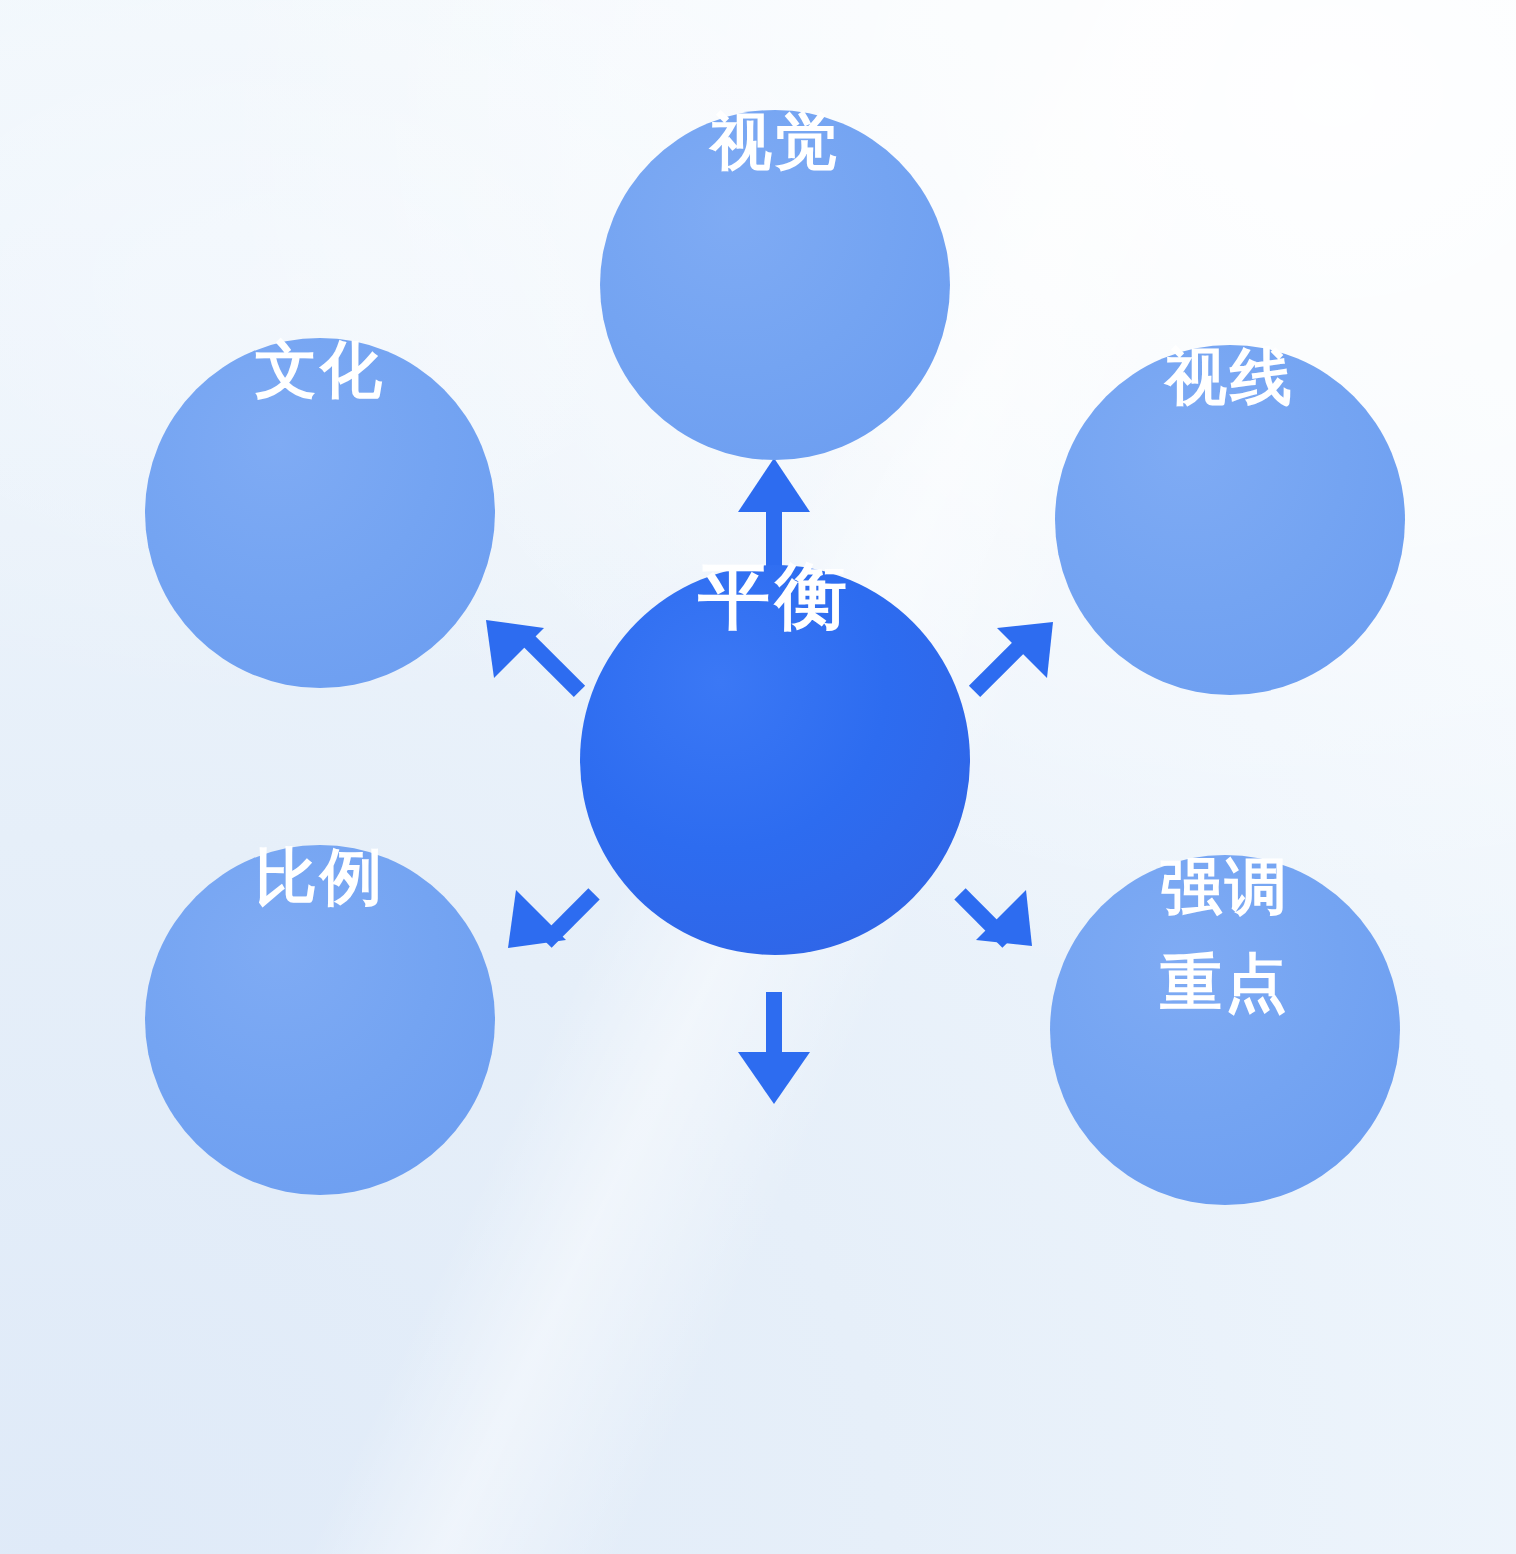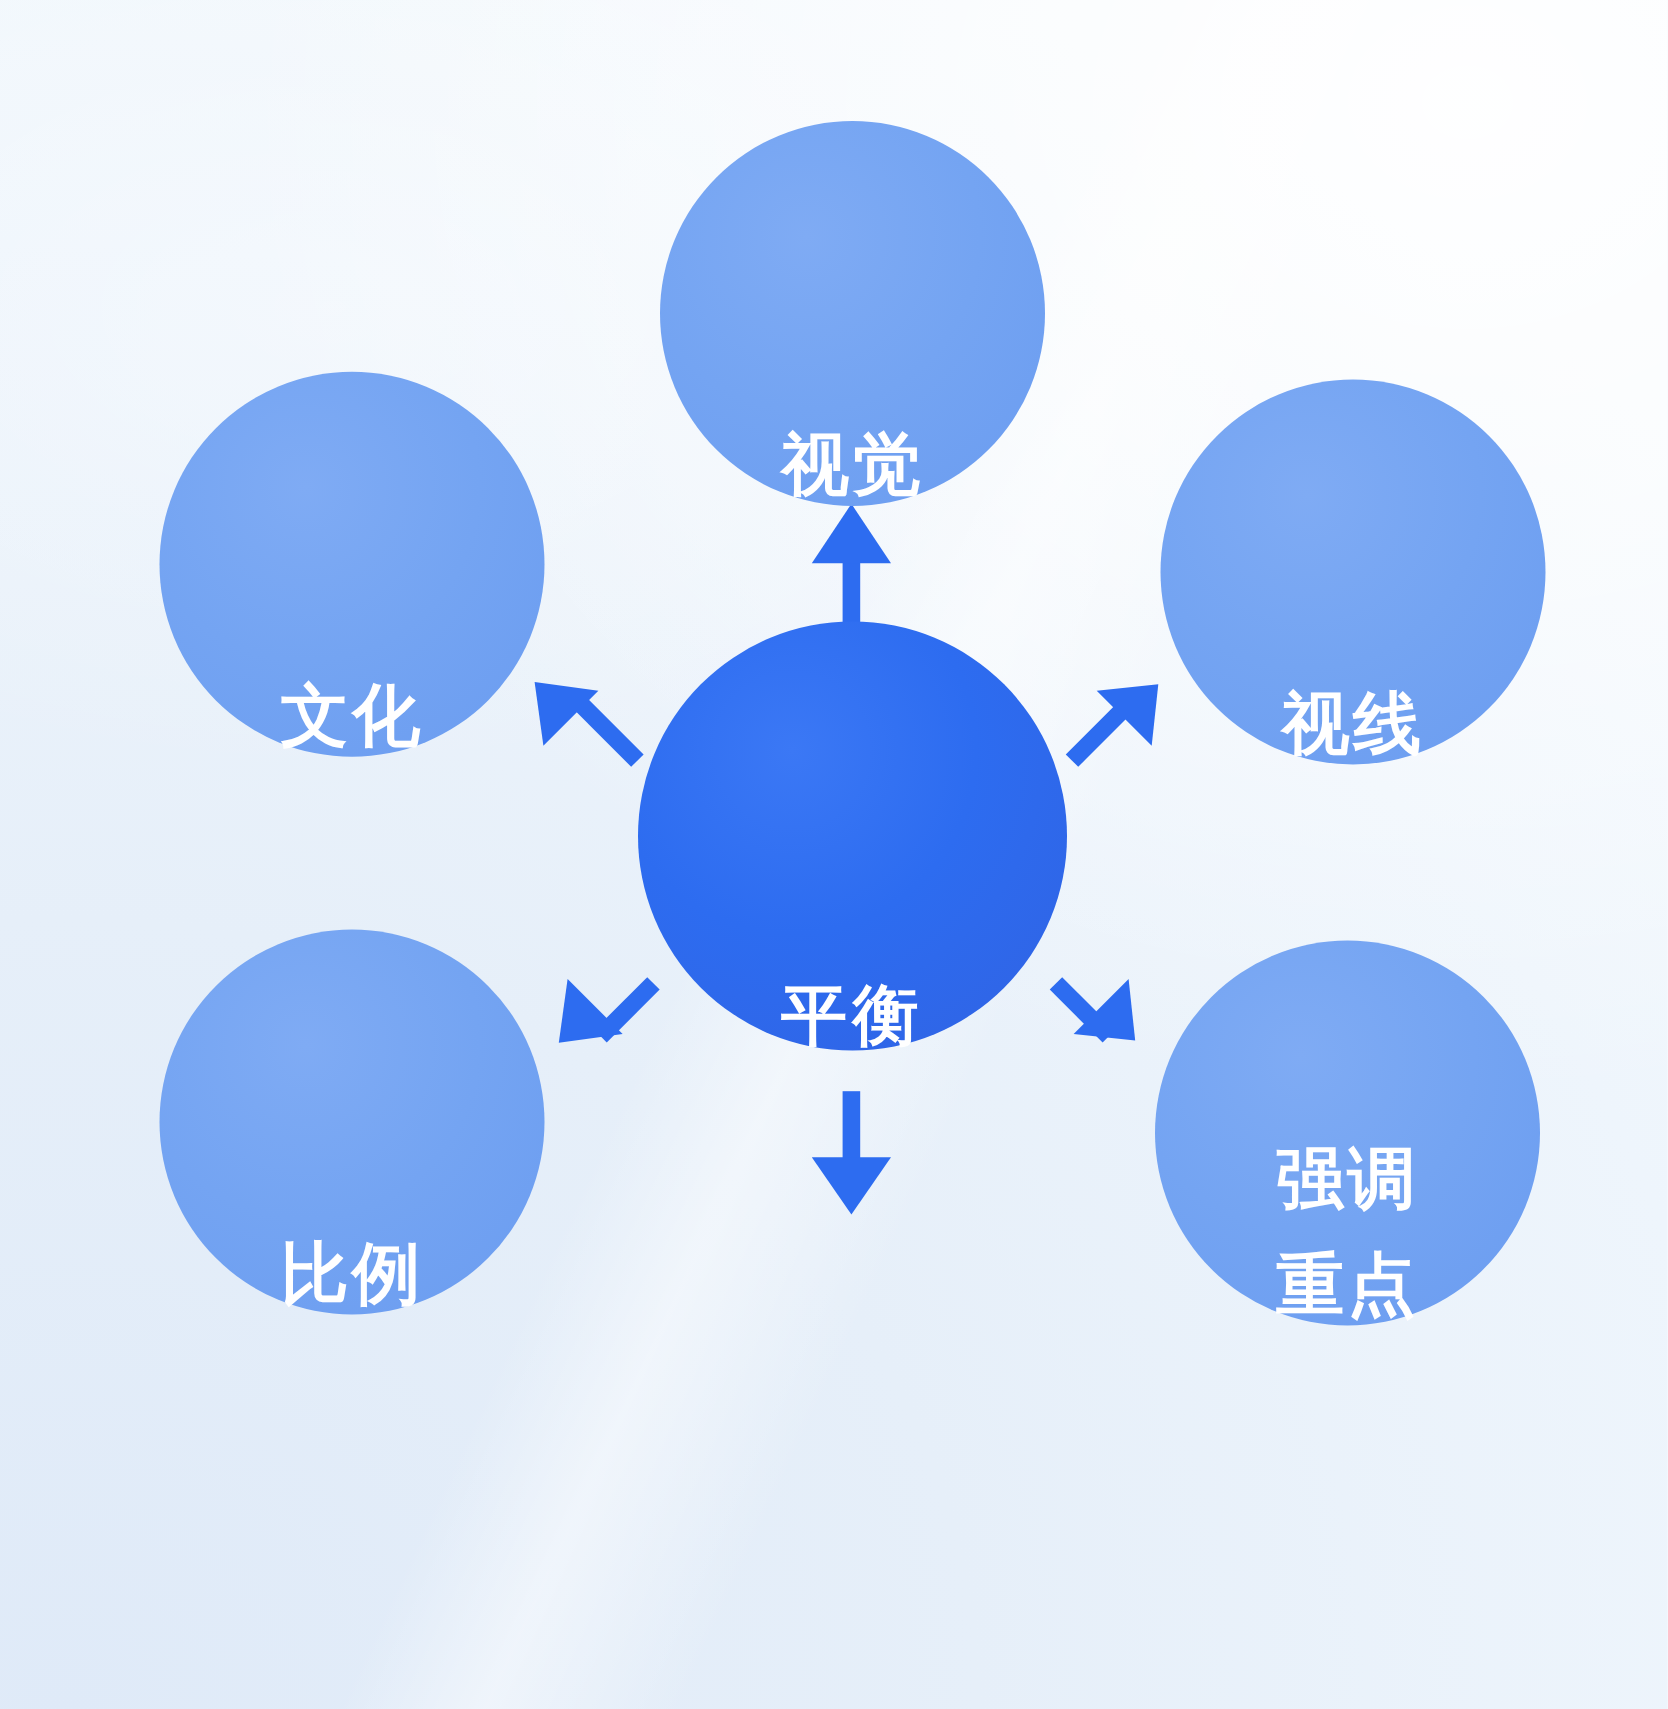--- a/index.html
+++ b/index.html
@@ -27,36 +27,37 @@
       linear-gradient(115deg, rgba(255,255,255,0.0) 46%, rgba(255,255,255,0.45) 52%, rgba(255,255,255,0.0) 60%),
       radial-gradient(70% 40% at 20% 18%, rgba(255,255,255,0.35) 0%, rgba(255,255,255,0) 70%);
   }
 
   .node {
     position: absolute;
     border-radius: 50%;
     display: flex;
     flex-direction: column;
     align-items: center;
-    justify-content: flex-end;
+    justify-content: flex-start;
     box-sizing: border-box;
     color: #ffffff;
     text-align: center;
     z-index: 3;
+    font-family: Liberation Mono, monospace;
   }
 
   .node-center {
     width: 390px;
     height: 390px;
     left: 580px;
     top: 565px;
     background: radial-gradient(circle at 36% 30%, #3b78f5 0%, #2d6cf0 45%, #2f66e8 78%, #2a5fe0 100%);
   }
   .node-center .node-line {
-    font-size: 60px;
+    font-size: 72px;
     font-weight: 700;
     letter-spacing: 5px;
     line-height: 1.05;
   }
 
   .node-sat {
     width: 350px;
     height: 350px;
     background: radial-gradient(circle at 38% 30%, #7fabf4 0%, #74a4f2 48%, #6e9ff1 80%, #6c9cf0 100%);
   }

